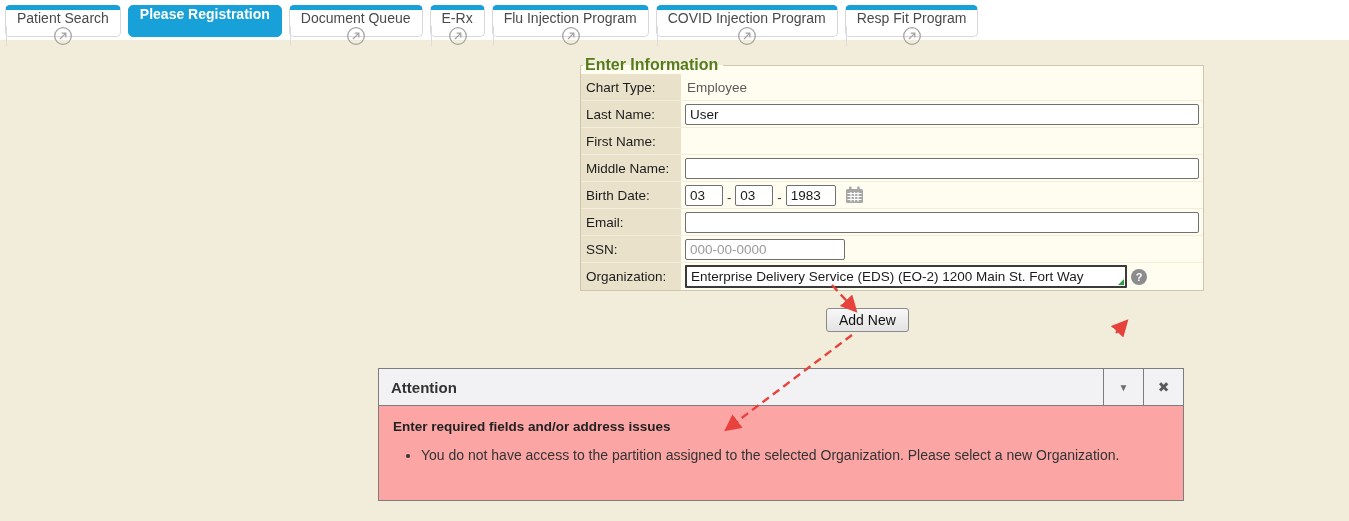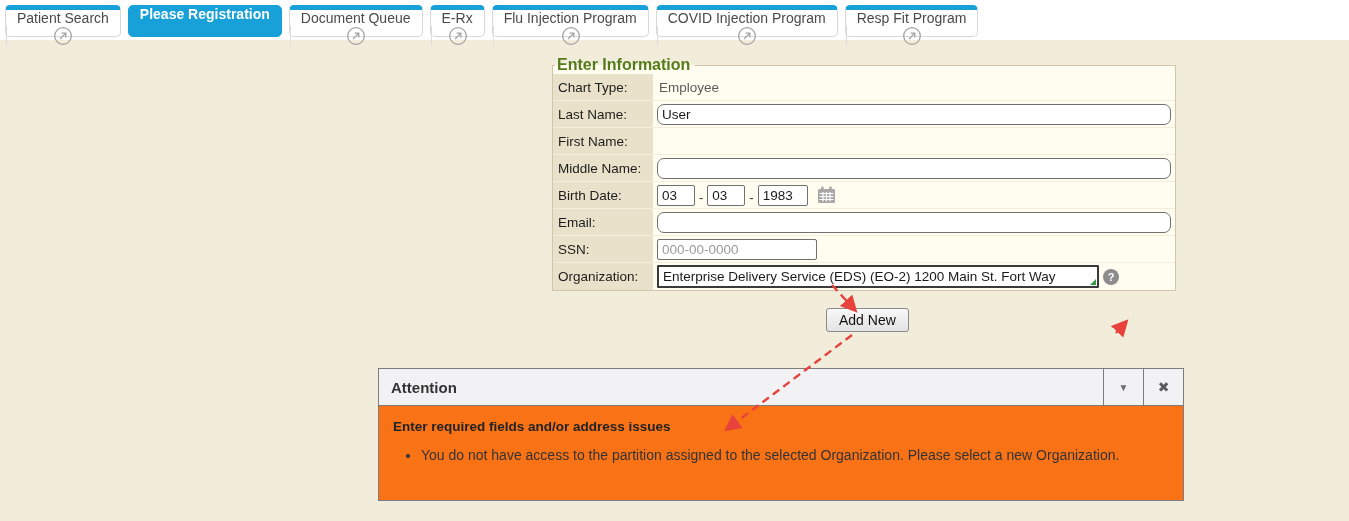--- a/index.html
+++ b/index.html
@@ -40,21 +40,21 @@
   }
   .tab.active {
     background: #18a0d8;
     border: 1px solid #18a0d8;
     border-radius: 5px;
   }
   .tab.active .tab-label { color: #ffffff; font-weight: bold; }
 
   
   fieldset.enter-info {
-    position: absolute; left: 552px; top: 56px; width: 624px;
+    position: absolute; left: 580px; top: 56px; width: 624px;
     border: 1px solid #cfc6ab;
     background: #fffcf0;
     padding: 0;
   }
   fieldset.enter-info legend {
     font-size: 16px; font-weight: bold; color: #547c1b;
     padding: 0 5px 0 2px; margin-left: 2px;
   }
   .frow {
     display: flex; align-items: stretch;
@@ -71,21 +71,21 @@
   .fval {
     flex: 1; display: flex; align-items: center; gap: 4px;
     padding: 2px 4px;
   }
   .txt {
     height: 21px; border: 1px solid #707070; border-radius: 2px;
     background: #ffffff; font-family: "Liberation Sans", sans-serif;
     font-size: 13.5px; color: #1a1a1a; padding: 0 4px;
   }
   .txt::placeholder { color: #9a9a9a; }
-  .txt.wide { width: 100%; border-radius: 7px; }
+  .txt.wide { width: 100%; }
   .txt.dd { width: 38px; }
   .txt.yyyy { width: 50px; }
   .txt.ssn { width: 160px; }
   .readonly-val { font-size: 13.5px; color: #5c5c5c; padding-left: 2px; }
   .dash-sep { font-size: 13px; color: #333; margin: 4px 0 0 0; }
   .org-wrap { position: relative; display: inline-flex; }
   .txt.org { width: 442px; border: 2px solid #3a3a3a; border-radius: 1px; height: 23px; }
   .org-corner {
     position: absolute; right: 3px; bottom: 3px; width: 0; height: 0;
     border-left: 6px solid transparent; border-bottom: 6px solid #2f9e41;
@@ -104,21 +104,21 @@
     height: 24px; padding: 0 12px;
     font-family: "Liberation Sans", sans-serif; font-size: 14px; color: #111;
     background: linear-gradient(#f8f8f8, #e3e3e3);
     border: 1px solid #8a8a8a; border-radius: 3px;
     cursor: pointer;
   }
 
   
   .attention {
     position: absolute; left: 378px; top: 368px; width: 806px; height: 133px;
-    background: #f97316; border: 1px solid #7d7d7d;
+    background: #fca5a5; border: 1px solid #7d7d7d;
   }
   .attention-header {
     height: 37px; background: #f2f2f4;
     border-bottom: 1px solid #7d7d7d;
     display: flex; align-items: stretch;
   }
   .attention-title {
     flex: 1; display: flex; align-items: center;
     font-size: 15px; font-weight: bold; color: #333;
     padding-left: 12px;

